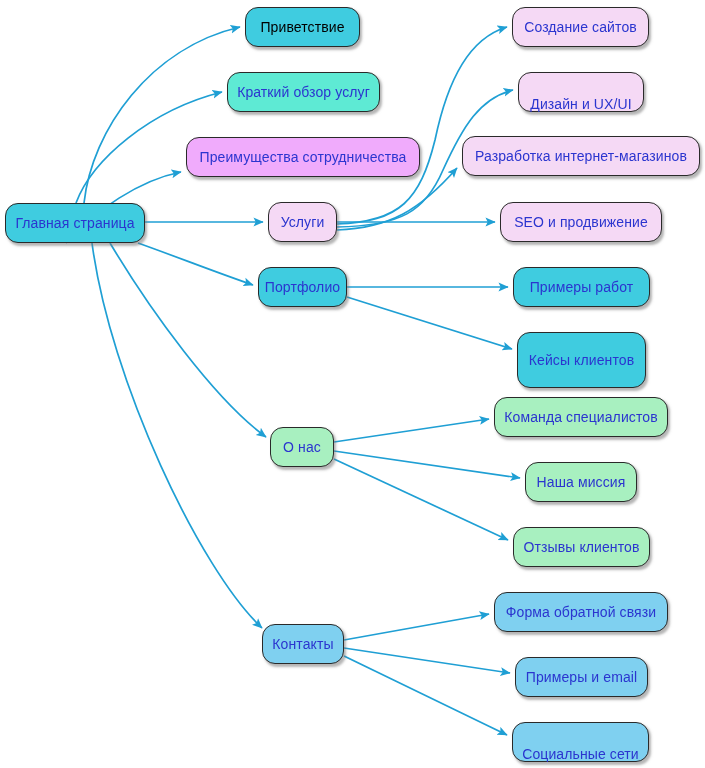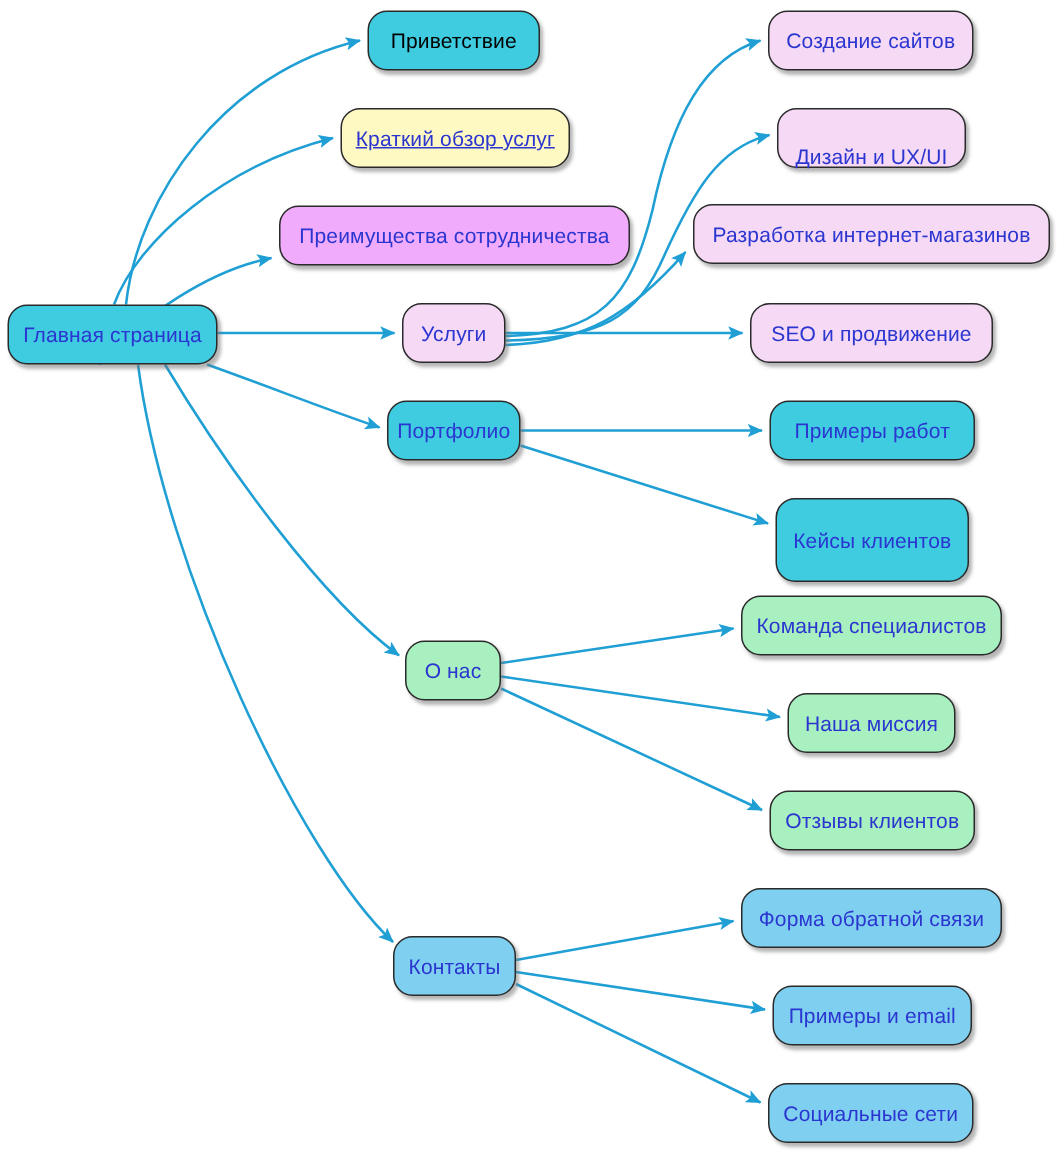--- a/index.html
+++ b/index.html
@@ -77,21 +77,21 @@
       </g>
   </svg>
 
   <div id="node-layer">
       <div class="node" style="left: 5px; top: 203px; width: 140px; height: 40px; background: rgb(63, 204, 224); border-color: rgb(42, 42, 42); color: rgb(43, 53, 207);">
         <span class="node-label">Главная страница</span>
       </div>
       <div class="node" style="left: 245px; top: 7px; width: 115px; height: 40px; background: rgb(63, 204, 224); border-color: rgb(42, 42, 42); color: #000000; align-items: center;">
         <span class="node-label">Приветствие</span>
       </div>
-      <div class="node" style="left: 227px; top: 72px; width: 153px; height: 40px; background: #fef9c3; border-color: rgb(42, 42, 42); color: rgb(43, 53, 207); text-decoration: underline;">
+      <div class="node" style="left: 227px; top: 72px; width: 153px; height: 40px; background: #5eead4; border-color: rgb(42, 42, 42); color: rgb(43, 53, 207);">
         <span class="node-label">Краткий обзор услуг</span>
       </div>
       <div class="node" style="left: 186px; top: 137px; width: 234px; height: 40px; background: #f0abfc; border-color: rgb(42, 42, 42); color: rgb(43, 53, 207);">
         <span class="node-label">Преимущества сотрудничества</span>
       </div>
       <div class="node" style="left: 268px; top: 202px; width: 69px; height: 40px; background: rgb(245, 217, 245); border-color: rgb(42, 42, 42); color: rgb(43, 53, 207);">
         <span class="node-label">Услуги</span>
       </div>
       <div class="node" style="left: 258px; top: 267px; width: 89px; height: 40px; background: rgb(63, 204, 224); border-color: rgb(42, 42, 42); color: rgb(43, 53, 207);">
         <span class="node-label">Портфолио</span>
@@ -128,18 +128,18 @@
       </div>
       <div class="node" style="left: 513px; top: 527px; width: 137px; height: 40px; background: rgb(168, 240, 192); border-color: rgb(42, 42, 42); color: rgb(43, 53, 207);">
         <span class="node-label">Отзывы клиентов</span>
       </div>
       <div class="node" style="left: 494px; top: 592px; width: 174px; height: 40px; background: rgb(127, 208, 240); border-color: rgb(42, 42, 42); color: rgb(43, 53, 207);">
         <span class="node-label">Форма обратной связи</span>
       </div>
       <div class="node" style="left: 515px; top: 657px; width: 133px; height: 40px; background: rgb(127, 208, 240); border-color: rgb(42, 42, 42); color: rgb(43, 53, 207);">
         <span class="node-label">Примеры и email</span>
       </div>
-      <div class="node" style="left: 512px; top: 722px; width: 137px; height: 40px; background: rgb(127, 208, 240); border-color: rgb(42, 42, 42); color: rgb(43, 53, 207);">
+      <div class="node" style="left: 512px; top: 722px; width: 137px; height: 40px; background: rgb(127, 208, 240); border-color: rgb(42, 42, 42); color: rgb(43, 53, 207); align-items: flex-end;">
         <span class="node-label">Социальные сети</span>
       </div>
     </div>
 
 </div>
 
 </body></html>

